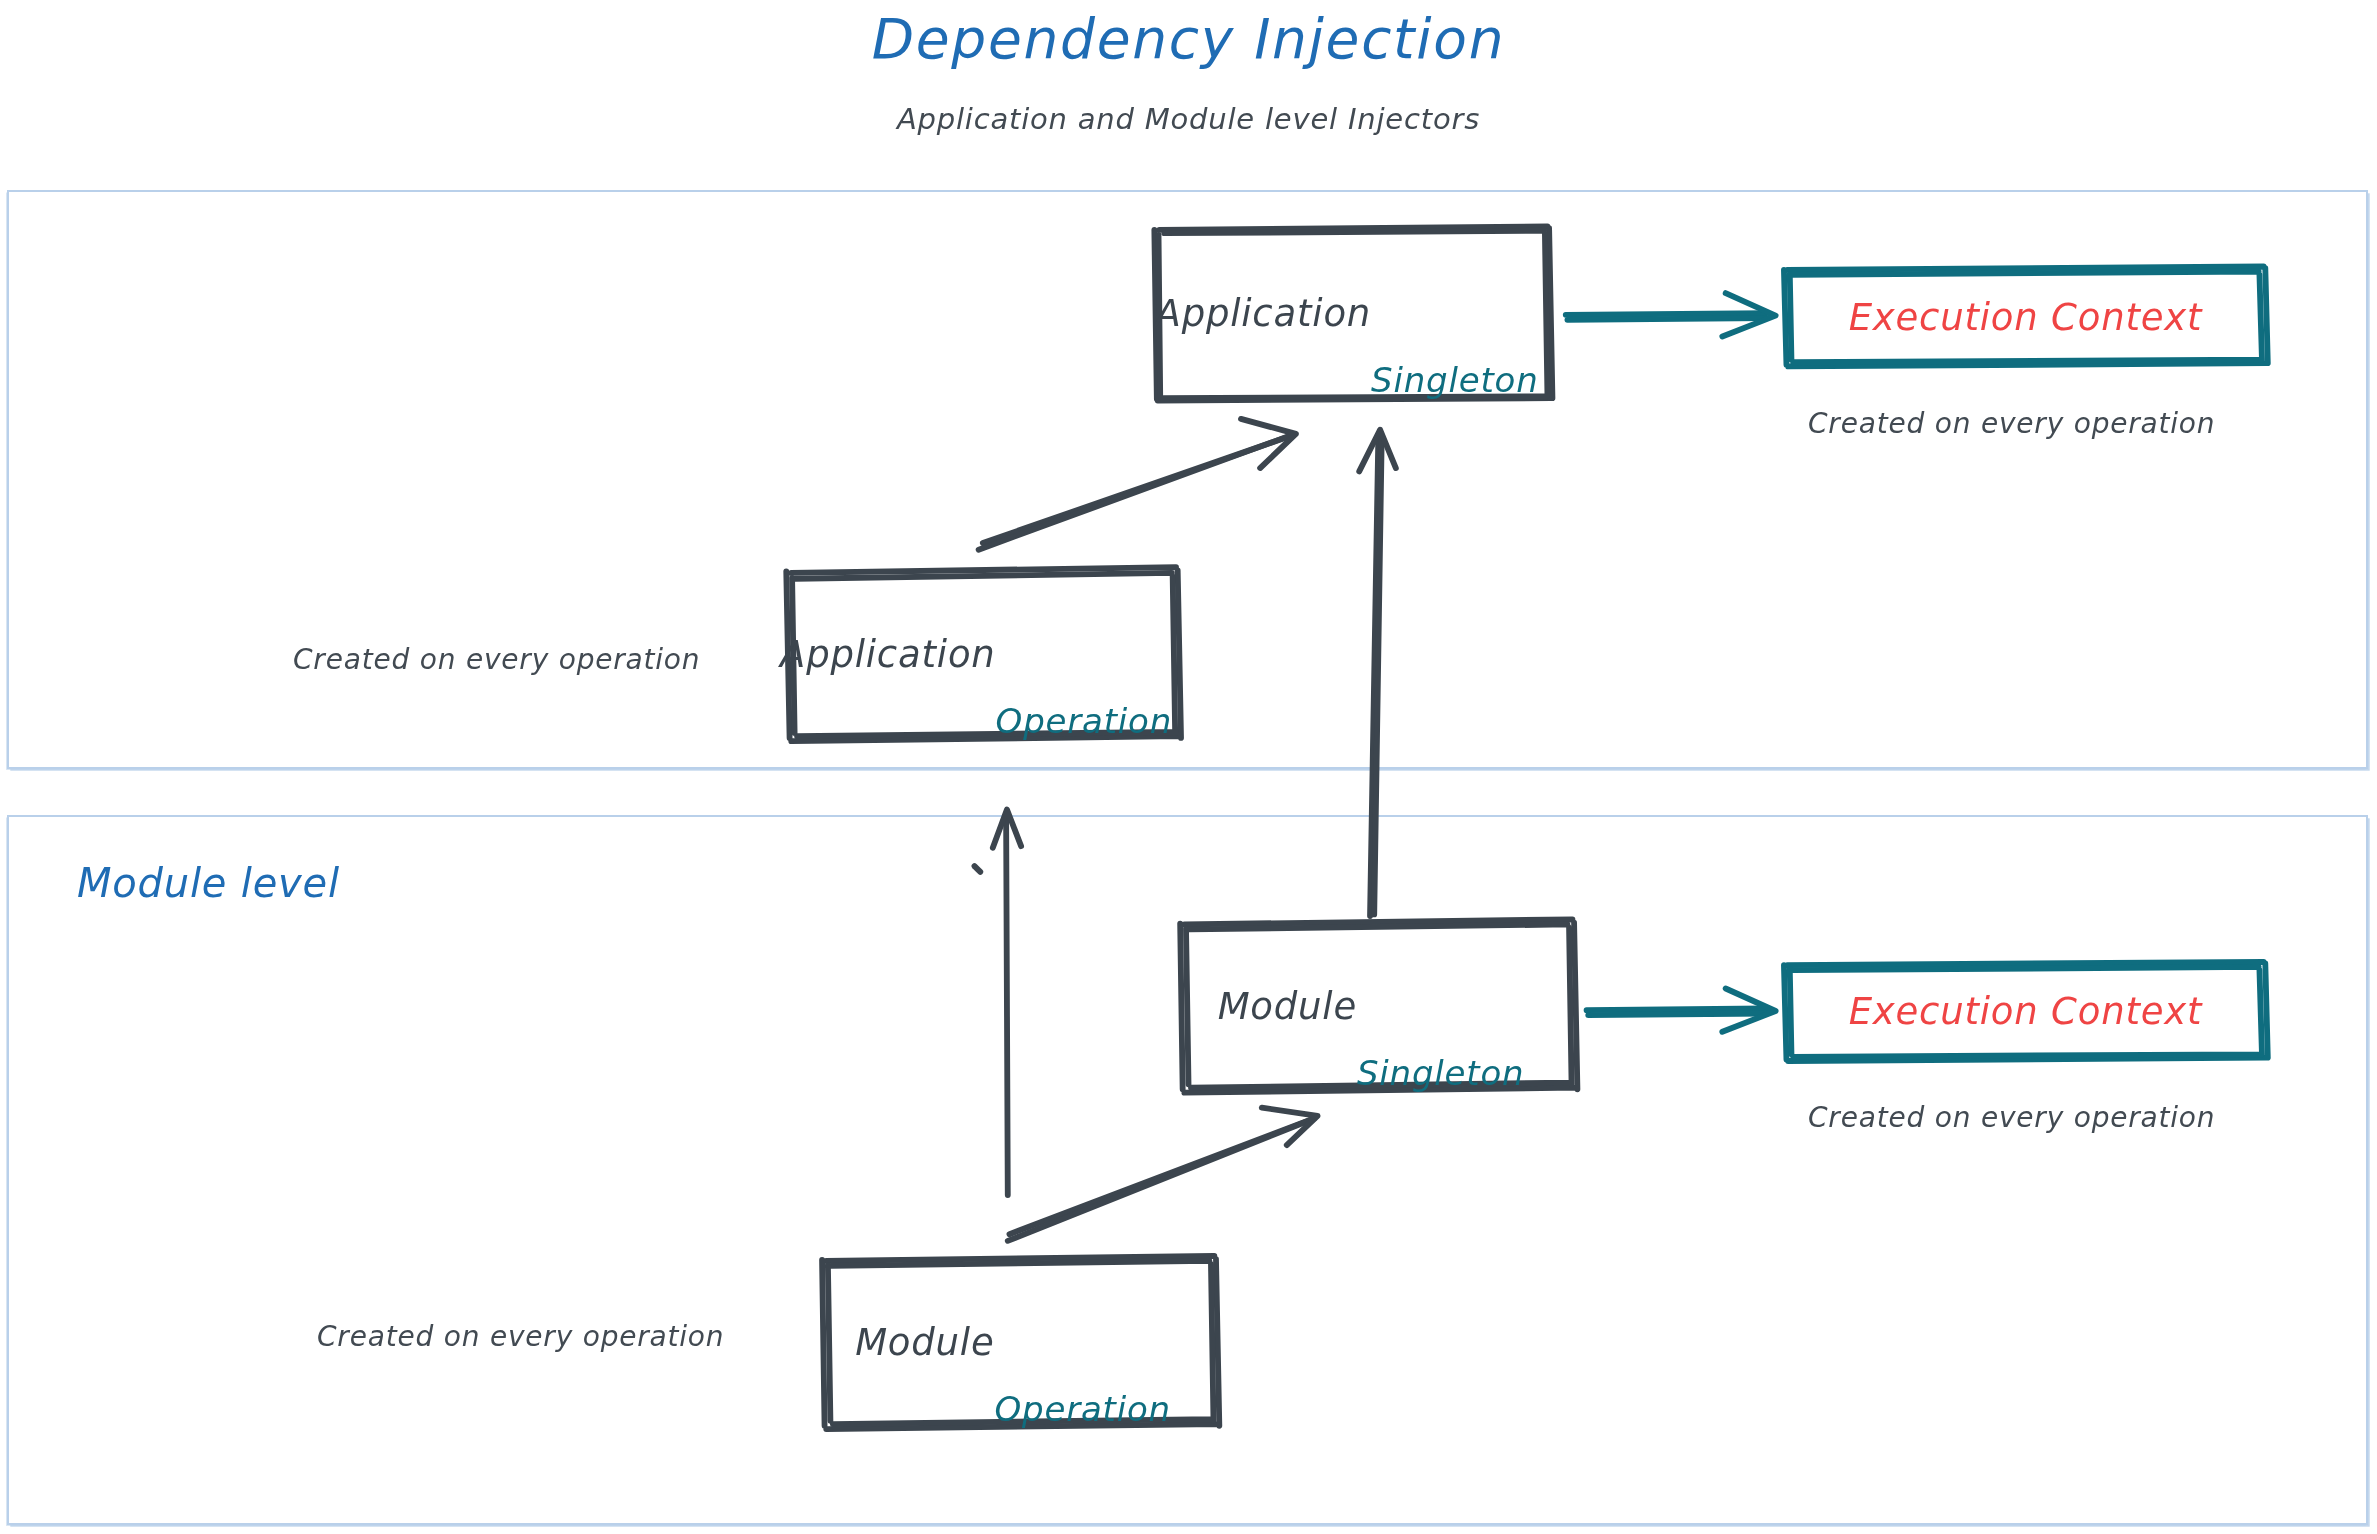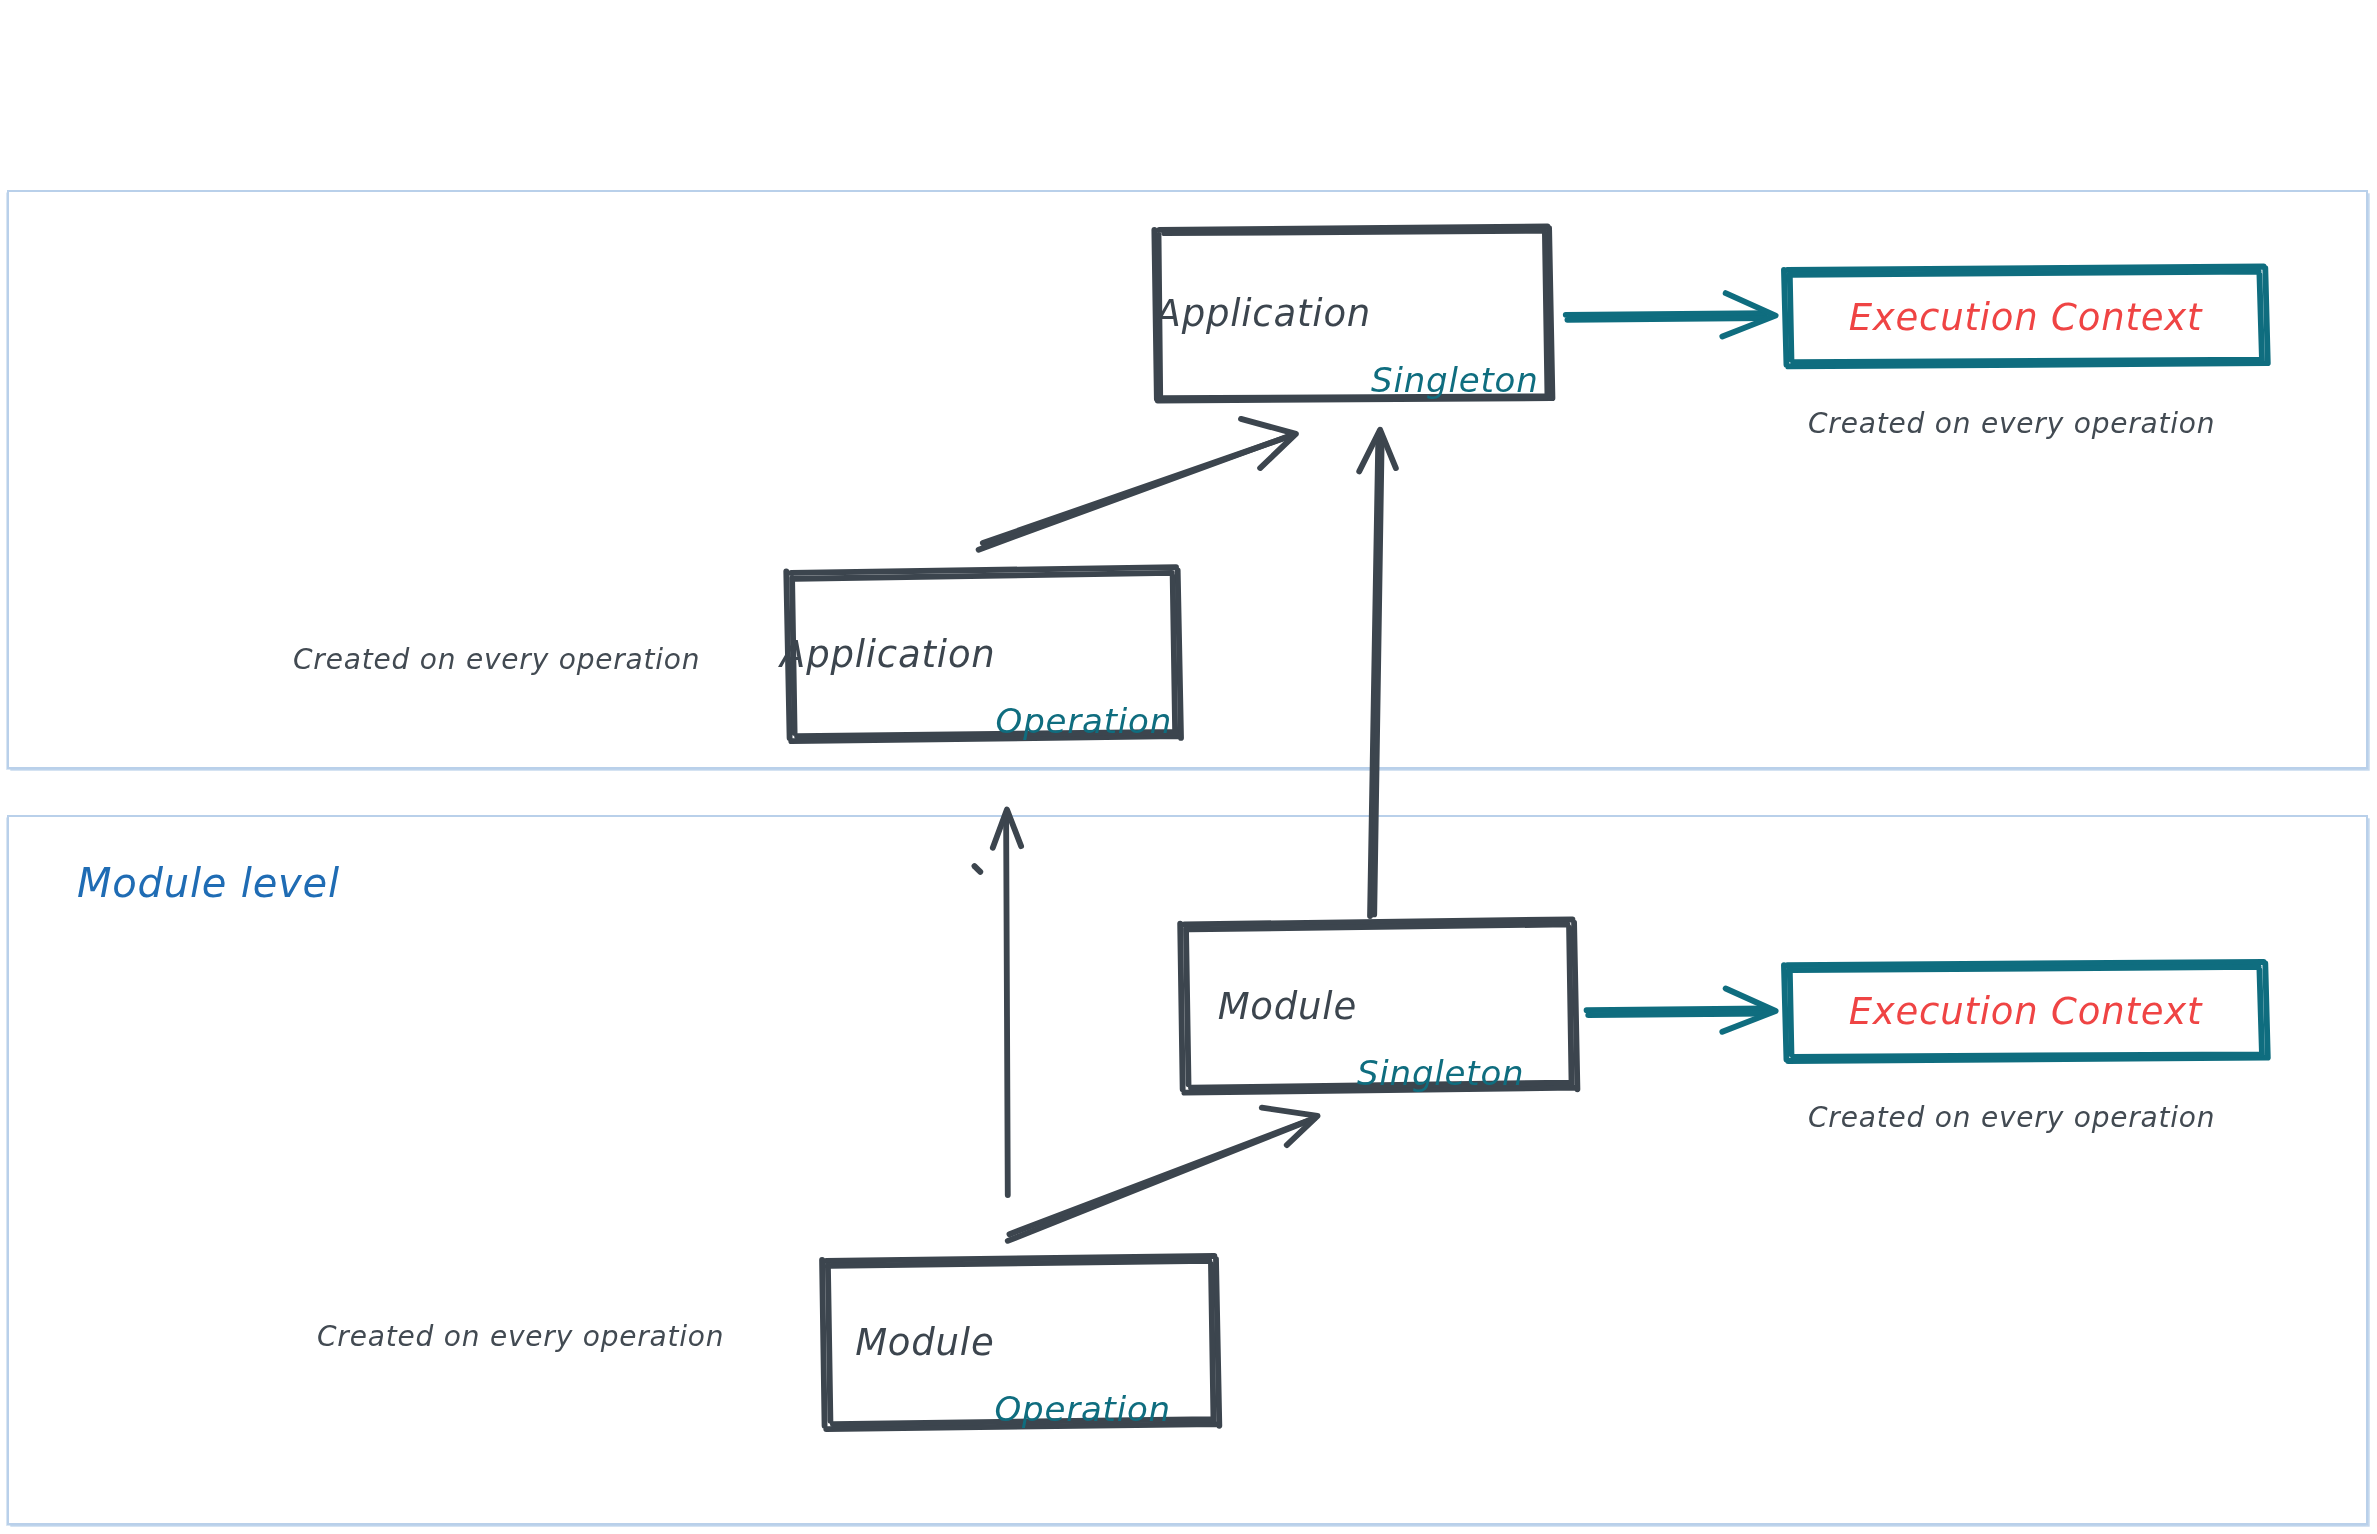--- a/index.html
+++ b/index.html
@@ -47,20 +47,22 @@
   
   .caption{position:absolute; font-size:28px; color:#424a52; letter-spacing:0.8px; white-space:nowrap;}
 
   svg.overlay{position:absolute; left:0; top:0; width:2377px; height:1534px; pointer-events:none;}
 </style>
 </head>
 <body>
 
 <div id="stage">
 
+  <div class="title hand">Dependency Injection</div>
+  <div class="subtitle hand">Application and Module level Injectors</div>
 
   <div class="panel" style="left:6.7px; top:190px; width:2357px; height:575px;"></div>
 
   <div class="panel" style="left:6.7px; top:815px; width:2357px; height:706px;"></div>
   <div class="panel-label hand" style="left:52px; top:860px;margin-left:25px;">Module level</div>
 
   <svg class="overlay" viewBox="0 0 2854 1842">
     <g fill="none" stroke="#3c454e" stroke-width="7" stroke-linecap="round" stroke-linejoin="round">
 
       <path d="M1392 276 L1858 272 M1860 274 L1864 478 M1862 478 L1390 481 M1389 479 L1386 276"></path>

